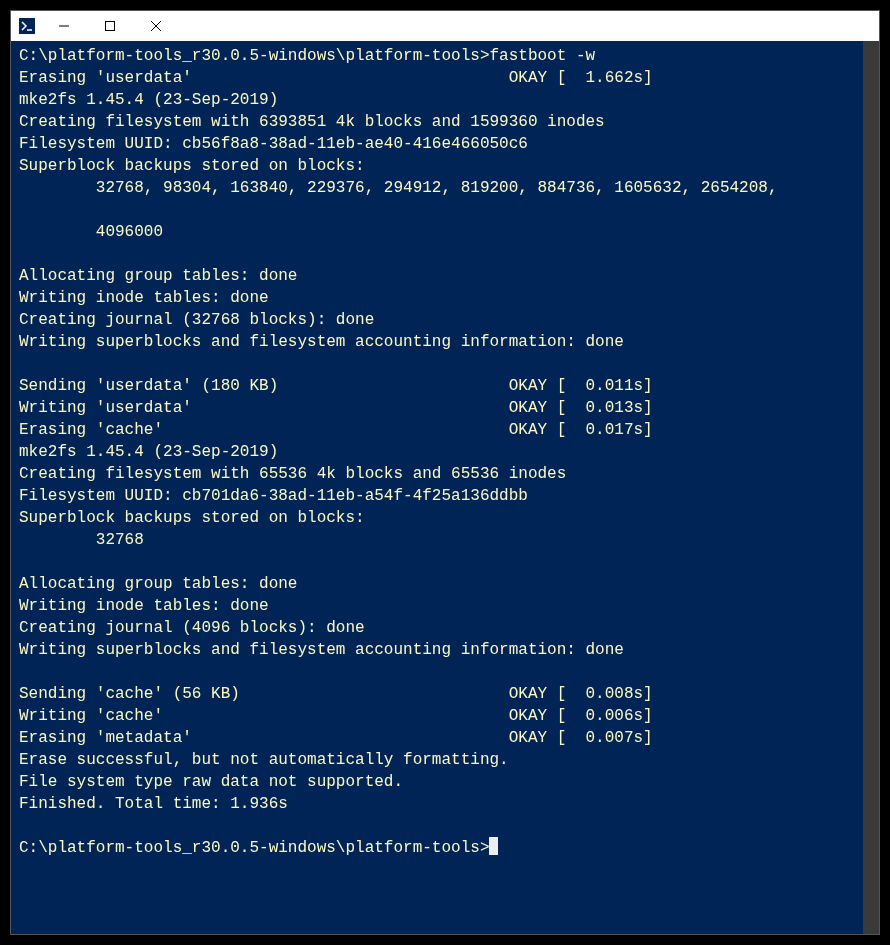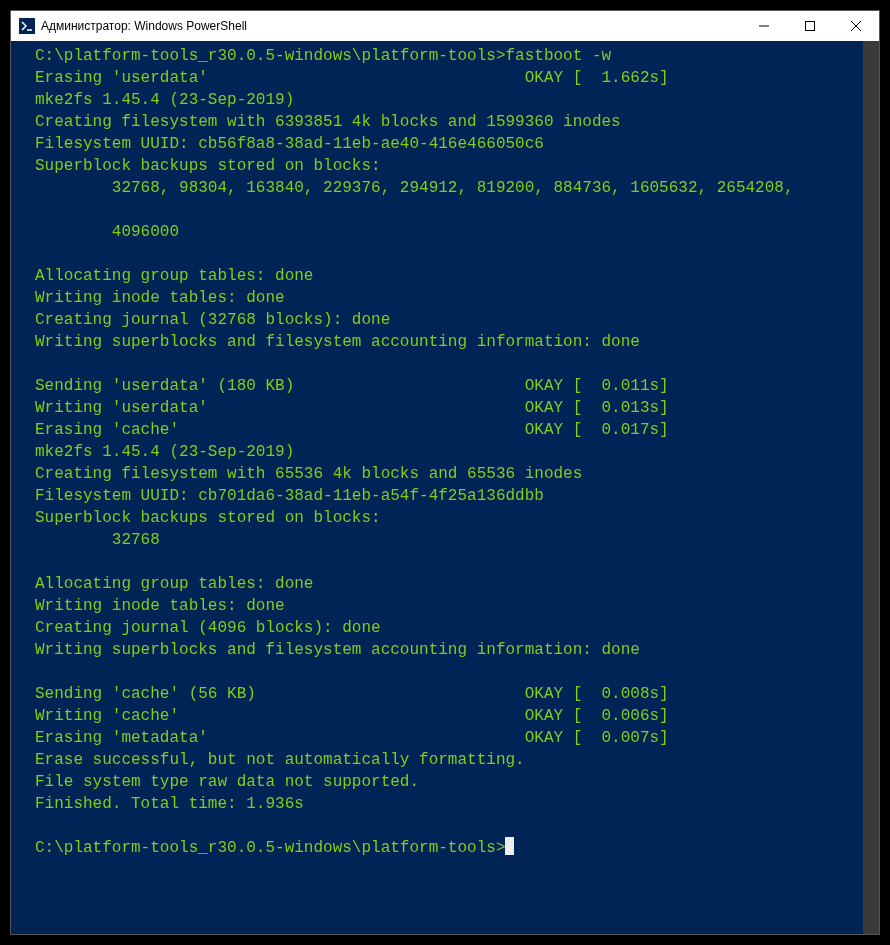--- a/index.html
+++ b/index.html
@@ -50,24 +50,24 @@
       align-items: center;
       justify-content: center;
       font-family: 'Segoe UI', sans-serif;
       font-size: 10px;
       color: #000;
     }
     .titlebar-btn svg { display: block; }
     .terminal {
       flex: 1;
       background: #012456;
-      color: #84cc16;
+      color: #fef9c3;
       font-size: 16px;
       line-height: 22px;
-      padding: 4px 24px;
+      padding: 4px 8px;
       white-space: pre;
       overflow: hidden;
       position: relative;
     }
     .scrollbar {
       position: absolute;
       right: 0;
       top: 0;
       bottom: 0;
       width: 16px;
@@ -94,21 +94,20 @@
 
 <div class="window">
   <div class="titlebar">
     <div class="titlebar-icon">
       <svg width="14" height="14" viewBox="0 0 14 14">
         <rect width="14" height="14" fill="#012456"></rect>
         <path d="M2 3 L6 7 L2 11" stroke="#fff" stroke-width="1.5" fill="none"></path>
         <line x1="7" y1="11" x2="12" y2="11" stroke="#fff" stroke-width="1.5"></line>
       </svg>
     </div>
-    <div class="titlebar-title">Администратор: Windows PowerShell</div>
     <div class="titlebar-buttons">
       <div class="titlebar-btn">
         <svg width="10" height="10" viewBox="0 0 10 10">
             <line x1="0" y1="5" x2="10" y2="5" stroke="#000" stroke-width="1"></line>
           </svg>
       </div>
       <div class="titlebar-btn">
         <svg width="10" height="10" viewBox="0 0 10 10">
             <rect x="0.5" y="0.5" width="9" height="9" stroke="#000" stroke-width="1" fill="none"></rect>
           </svg>

